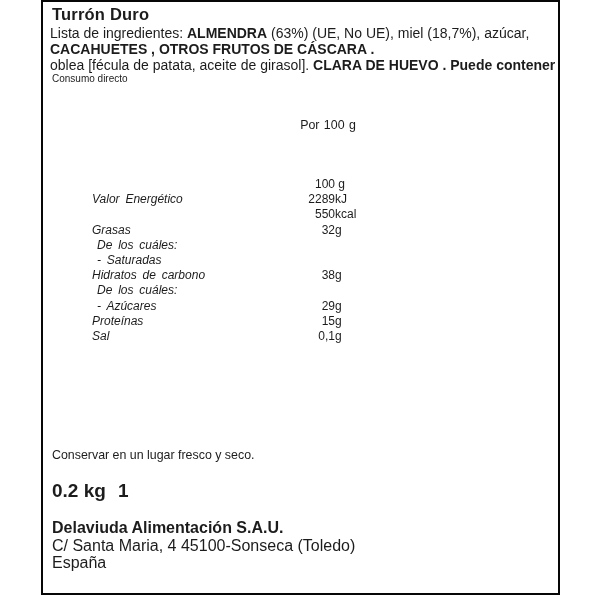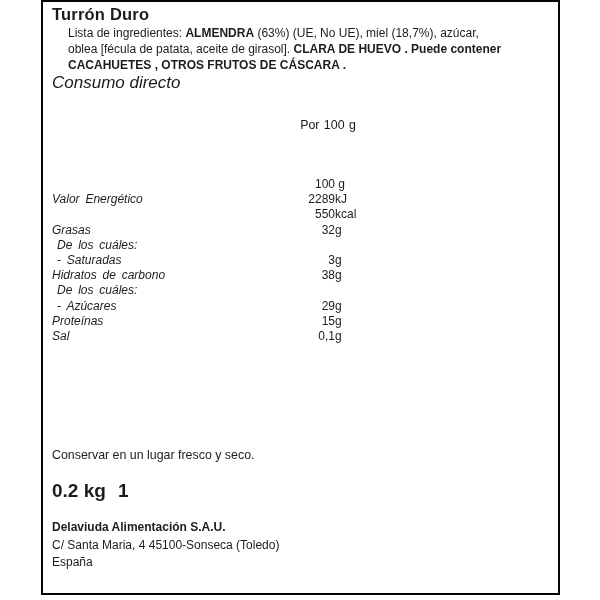--- a/index.html
+++ b/index.html
@@ -9,67 +9,67 @@
     font-family:"Liberation Sans", sans-serif; color:#1c1c1c; overflow:hidden;
   }
   .label-box {
     position:absolute; left:41px; top:0; width:519px; height:595px;
     border:2px solid #060606; background:#ffffff;
   }
   .title {
     position:absolute; left:9px; top:3px;
     font-size:16.5px; font-weight:bold; letter-spacing:.2px; white-space:pre;
   }
-  .ingredients { position:absolute; left:25px; top:23px; font-size:12px; line-height:16px; }
+  .ingredients { position:absolute; left:7px; top:23px; font-size:14px; line-height:16px; }
   .ing-line { white-space:pre; }
   .b { font-weight:bold; }
-  .consumo { position:absolute; left:9px; top:71px; font-size:17px; white-space:pre;font-style:italic; }
+  .consumo { position:absolute; left:9px; top:71px; font-size:10px; white-space:pre; }
   .col-header {
     position:absolute; left:225px; top:109px; width:120px;
     text-align:center; font-size:12.4px; word-spacing:1px;margin-top:7px;
   }
   .ntable { position:absolute; left:0; top:175px; width:100%; font-size:12px; }
-  .trow { position:relative; height:15.2px; line-height:15.2px; }
+  .trow { position:relative; height:15.2px; line-height:15.2px;padding-left:40px; }
   .tlabel { display:inline-block; padding-left:9px; word-spacing:2.5px; white-space:pre;font-style:italic; }
   .trow.indent .tlabel { padding-left:14px; }
   .tval { position:absolute; top:0; left:192px; white-space:pre; }
   .num { display:inline-block; width:100px; text-align:right; }
   .unit { white-space:pre; }
   .storage { position:absolute; left:9px; top:446px; font-size:12.4px; white-space:pre; }
   .weight { position:absolute; left:9px; top:478px; font-size:19px; font-weight:bold; white-space:pre; }
   .wqty { margin-left:12px; }
-  .mfr { position:absolute; left:9px; top:517px; font-size:12px; line-height:17.5px; }
+  .mfr { position:absolute; left:9px; top:517px; font-size:16px; line-height:17.5px; }
   .mfr div { white-space:pre; }
   .mfr-name { font-weight:bold; }
 </style>
 </head>
 <body>
 
 <div class="canvas">
   <div class="label-box">
 
     <div class="title">Turrón Duro</div>
 
     <div class="ingredients">
       <div class="ing-line"><span class="n">Lista de ingredientes: </span><span class="b">ALMENDRA</span><span class="n"> (63%) (UE, No UE), miel (18,7%), azúcar,</span></div>
+      <div class="ing-line"><span class="n"></span><span class="b">CACAHUETES , OTROS FRUTOS DE CÁSCARA .</span><span class="n"></span></div>
       <div class="ing-line"><span class="n">oblea [fécula de patata, aceite de girasol]. </span><span class="b">CLARA DE HUEVO . Puede contener</span><span class="n"></span></div>
-      <div class="ing-line"><span class="n"></span><span class="b">CACAHUETES , OTROS FRUTOS DE CÁSCARA .</span><span class="n"></span></div>
     </div>
 
     <div class="consumo">Consumo directo</div>
 
     <div class="col-header">Por 100 g</div>
 
     <div class="ntable">
       <div class="trow"><span class="tlabel"></span><span class="tval"><span class="num">100</span><span class="unit"> g</span></span></div>
       <div class="trow"><span class="tlabel">Valor Energético</span><span class="tval"><span class="num">2289</span><span class="unit">kJ</span></span></div>
       <div class="trow"><span class="tlabel"></span><span class="tval"><span class="num">550</span><span class="unit">kcal</span></span></div>
       <div class="trow"><span class="tlabel">Grasas</span><span class="tval"><span class="num">32</span><span class="unit">g</span></span></div>
       <div class="trow indent"><span class="tlabel">De los cuáles:</span><span class="tval"><span class="num"></span><span class="unit"></span></span></div>
-      <div class="trow indent"><span class="tlabel">- Saturadas</span><span class="tval"><span class="num">3</span><span class="unit">g</span></span></div>
+      <div class="trow indent"><span class="tlabel">- Saturadas</span></div>
       <div class="trow"><span class="tlabel">Hidratos de carbono</span><span class="tval"><span class="num">38</span><span class="unit">g</span></span></div>
       <div class="trow indent"><span class="tlabel">De los cuáles:</span><span class="tval"><span class="num"></span><span class="unit"></span></span></div>
       <div class="trow indent"><span class="tlabel">- Azúcares</span><span class="tval"><span class="num">29</span><span class="unit">g</span></span></div>
       <div class="trow"><span class="tlabel">Proteínas</span><span class="tval"><span class="num">15</span><span class="unit">g</span></span></div>
       <div class="trow"><span class="tlabel">Sal</span><span class="tval"><span class="num">0,1</span><span class="unit">g</span></span></div>
     </div>
 
     <div class="storage">Conservar en un lugar fresco y seco.</div>
 
     <div class="weight"><span>0.2 kg</span><span class="wqty">1</span></div>

